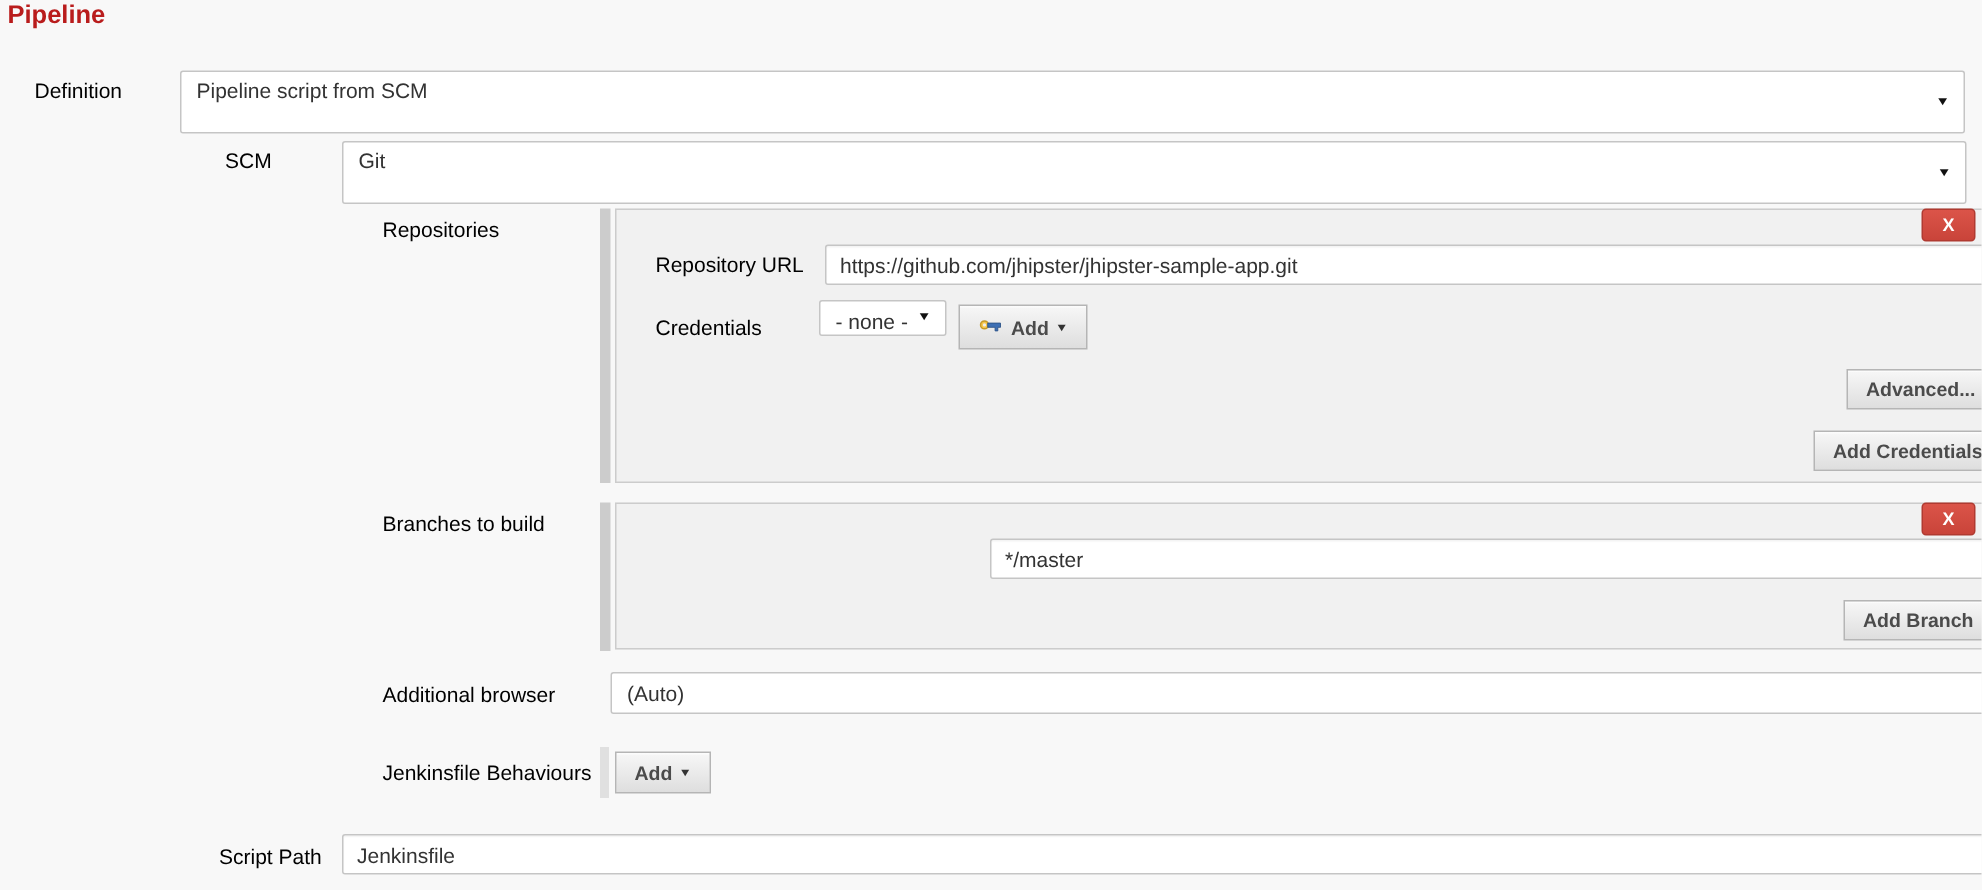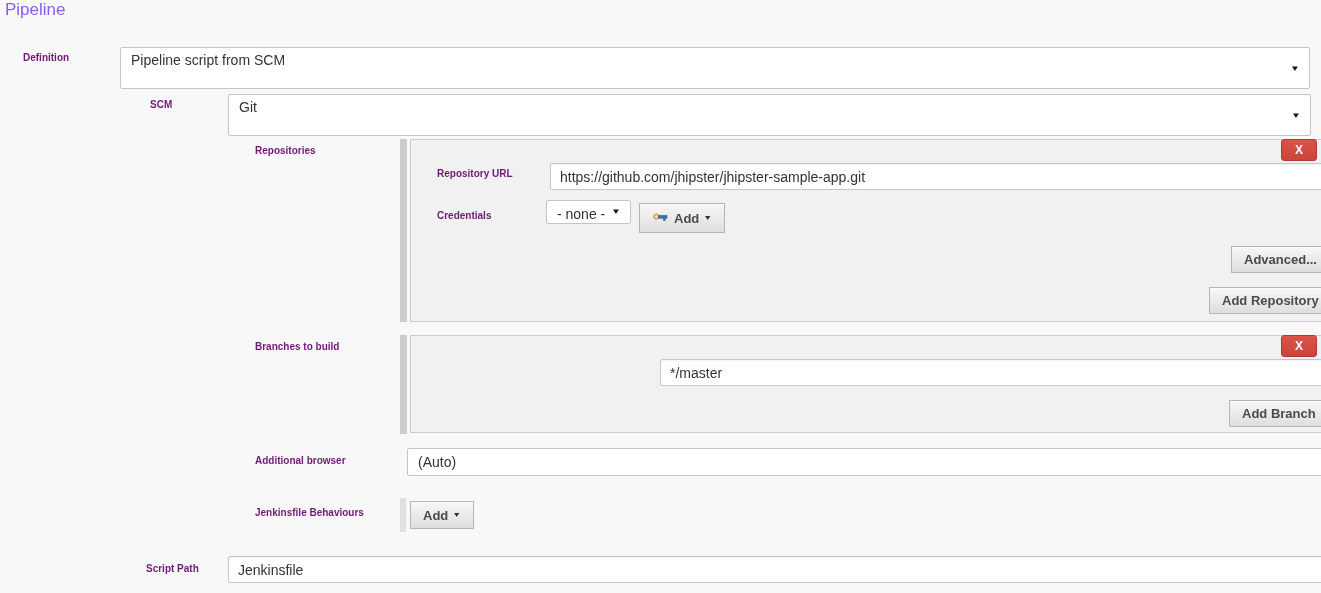--- a/index.html
+++ b/index.html
@@ -7,24 +7,24 @@
   body {
     font-family:"Liberation Sans", sans-serif;
     background:#f8f8f8;
     color:#333;
     overflow:hidden;
   }
   #stage { position:relative; width:1321px; height:593px; overflow:hidden; }
 
   .h1 {
     position:absolute; left:5px; top:0px;
-    font-size:17px; font-weight:normal; color:#8b5cf6;
+    font-size:17px; font-weight:bold; color:#b91c1c;
   }
   .lbl {
-    position:absolute; font-size:10px; color:#701a75; white-space:nowrap;font-weight:bold;
+    position:absolute; font-size:14px; color:#000000; white-space:nowrap;
   }
 
   
   .select {
     position:absolute; height:42px; background:#fff;
     border:1px solid #c5c5c5; border-radius:2px;
     font-size:14px; color:#333; line-height:25px;
     padding-left:10px; white-space:nowrap; overflow:hidden;
     cursor:pointer;
   }
@@ -115,21 +115,21 @@
       </svg>
     </span>
     <span>Add</span>
     <span class="bcaret">▼</span>
   </div>
 
   <div class="btn" style="left:1231px; top:246px;">
     <span>Advanced...</span>
   </div>
   <div class="btn" style="left:1209px; top:287px;">
-    <span>Add Repository</span>
+    <span>Add Credentials</span>
   </div>
 
   <div class="lbl" style="left:255px; top:341px;">Branches to build</div>
   <div class="dragbar" style="left:400px; top:335px; height:99px;"></div>
   <div class="chunk" style="top:335px; height:98px;"></div>
   <div class="xbtn" style="left:1281px; top:335px;">X</div>
 
   <input class="tinput" style="left: 660px; top: 359px; width: 665px;" value="*/master">
 
   <div class="btn" style="left:1229px; top:400px;">

